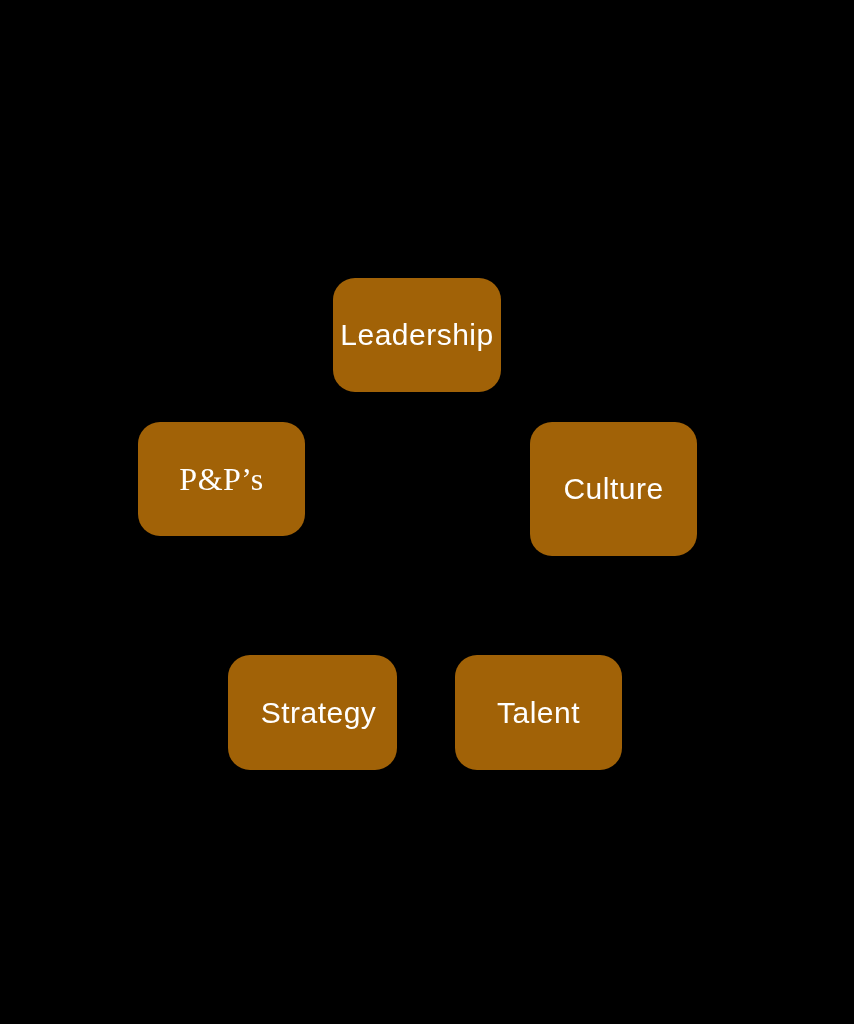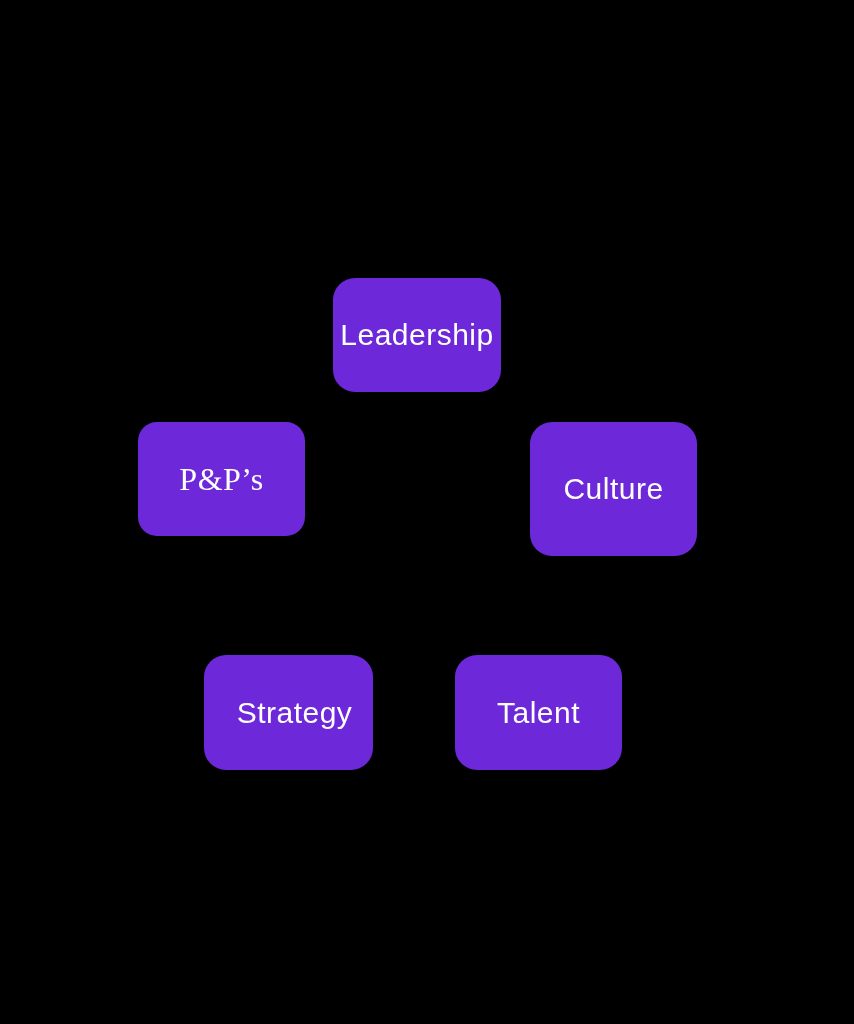--- a/index.html
+++ b/index.html
@@ -10,37 +10,37 @@
   .canvas {
     position: relative;
     width: 854px;
     height: 1024px;
     background: #000000;
     overflow: hidden;
     font-family: "Liberation Sans", sans-serif;
   }
   .node {
     position: absolute;
-    background: #6d28d9;
+    background: #a16207;
     border-radius: 22px;
     display: flex;
     align-items: center;
     justify-content: center;
     color: #FFFFFF;
     font-size: 30px;
     letter-spacing: 0.5px;
     text-align: center;
     box-sizing: border-box;
   }
   
   .node-leadership { left: 333px; top: 278px; width: 168px; height: 114px; }
   .node-pnps       { left: 138px; top: 422px; width: 167px; height: 114px;
-                     font-family: "Liberation Serif", serif; font-size: 32px; border-radius: 19px; }
+                     font-family: "Liberation Serif", serif; font-size: 32px; }
   .node-culture    { left: 530px; top: 422px; width: 167px; height: 134px; }
-  .node-strategy   { left: 204px; top: 655px; width: 169px; height: 115px; padding-left: 12px; }
+  .node-strategy   { left: 228px; top: 655px; width: 169px; height: 115px; padding-left: 12px; }
   .node-talent     { left: 455px; top: 655px; width: 167px; height: 115px; }
 </style>
 </head>
 <body>
 
 <div class="canvas">
 
   <div class="node node-leadership">
     <span>Leadership</span>
   </div>

